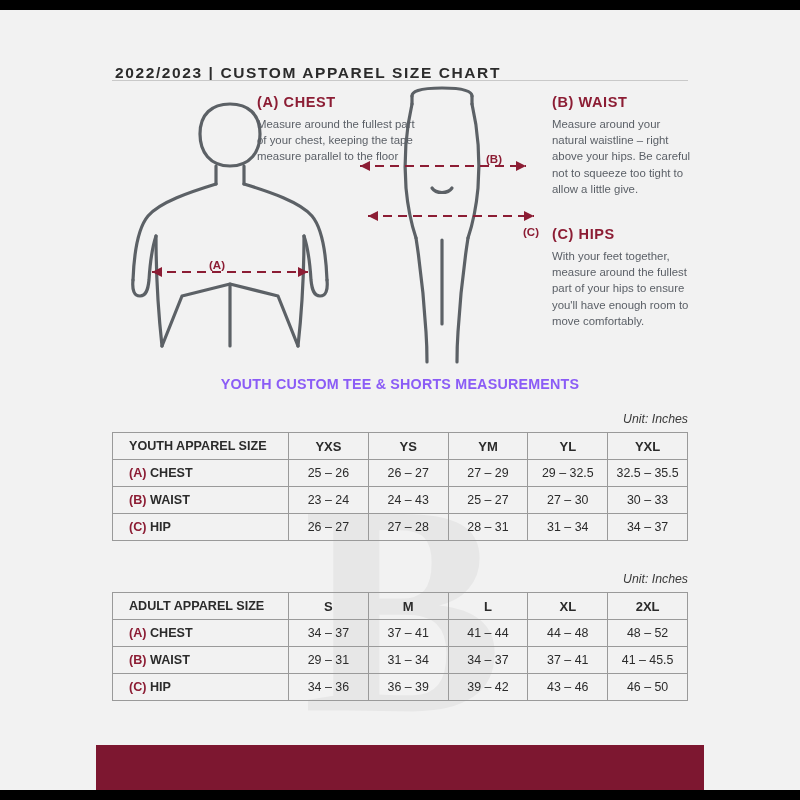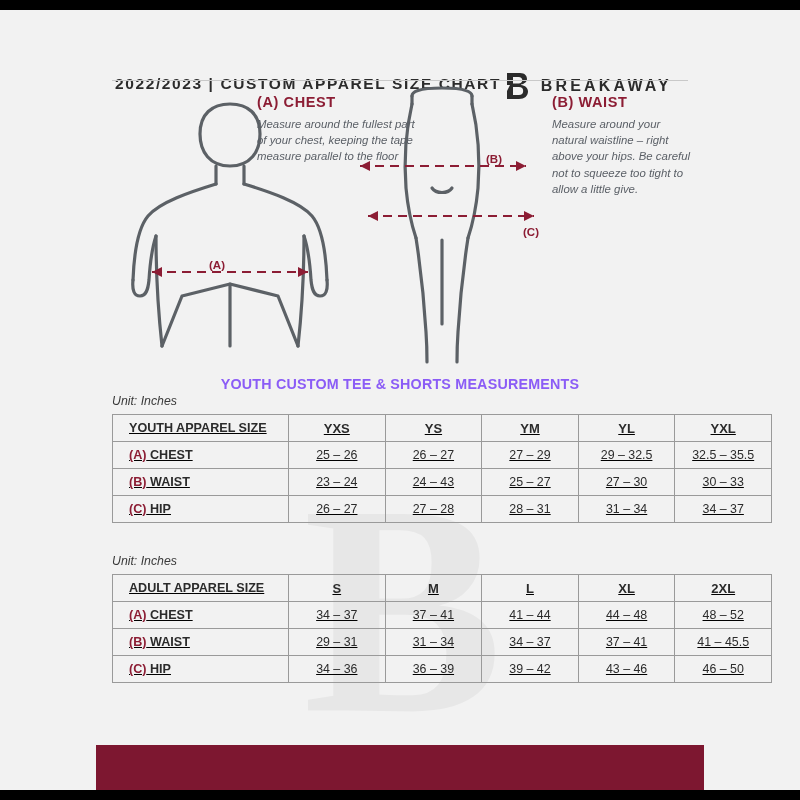--- a/index.html
+++ b/index.html
@@ -33,21 +33,21 @@
     font-family: "Liberation Serif", serif;
     font-size: 300px;
     font-weight: bold;
     color: rgba(0,0,0,0.045);
     letter-spacing: -6px;
     user-select: none;
   }
   
   .header {
     position: absolute;
-    left: 0; top: 35px;
+    left: 0; top: 24px;
     width: 784px;
     height: 50px;
   }
   .header-title {
     position: absolute;
     left: 115px;
     top: 30px;
     font-size: 15.5px;
     font-weight: bold;
     letter-spacing: 1.6px;
@@ -94,52 +94,50 @@
     margin: 0 0 6px 0;
     font-size: 14.5px;
     font-weight: bold;
     letter-spacing: 0.6px;
     color: #8c1d34;
   }
   .callout p {
     margin: 0;
     font-size: 11.4px;
     line-height: 1.42;
-    font-style: italic;
     color: #5a5f66;
   }
   #callout-chest { left: 145px; top: 10px; width: 160px; }
   #callout-waist { left: 440px; top: 10px; width: 145px; }
   #callout-hips  { left: 440px; top: 142px; width: 145px; }
 
   
   .table-block { position: absolute; left: 112px; width: 576px; }
   #block-youth { top: 366px; }
   #block-adult { top: 542px; }
 
   .tbl-title {
     text-align: center;
     font-size: 14.3px;
     font-weight: bold;
     color: #8b5cf6;
     letter-spacing: 0.2px;
   }
   .tbl-unit {
-    text-align: left;
+    text-align: right;
     font-size: 12.3px;
     font-style: italic;
     color: #3a3a3a;
-    margin-top: 2px;
+    margin-top: 20px;
     margin-bottom: 6px;
   }
   table {
     border-collapse: collapse;
-    width: 660px;
+    width: 576px;
     table-layout: fixed;
-    text-decoration: underline;
   }
   table td, table th {
     border: 1px solid #9a9a9a;
     height: 26px;
     font-size: 12.4px;
     color: #2b2b2b;
     text-align: center;
     font-weight: normal;
     padding: 0;
   }
@@ -176,31 +174,20 @@
 <div id="page">
   <div class="strip-top"></div>
   <div class="strip-bottom"></div>
 
   <div class="sheet">
 
     <div class="watermark">B</div>
 
     <div class="header">
       <div class="header-title">2022/2023  |  CUSTOM APPAREL SIZE CHART</div>
-      <div class="brand">
-        <span class="brand-mark">
-          <svg width="26" height="30" viewBox="0 0 26 30">
-            <path d="M4 2 L17 2 C22 2 24 5 24 8 C24 11 21 13 18 13.6 L18 14 C22 14.6 25 16.8 25 20.5 C25 25 21.5 28 16 28 L4 28 Z" fill="#2b2b2b"></path>
-            <path d="M10 6 L10 12.6 L15.5 12.6 C18 12.6 19.3 11.2 19.3 9.3 C19.3 7.3 18 6 15.5 6 Z" fill="#f2f2f2"></path>
-            <path d="M10 16 L10 24 L15.8 24 C18.6 24 20.2 22.4 20.2 20 C20.2 17.6 18.6 16 15.8 16 Z" fill="#f2f2f2"></path>
-            <path d="M0 14 L7 14 L3 22 Z" fill="#f2f2f2"></path>
-          </svg>
-        </span>
-        <span class="brand-name">BREAKAWAY</span>
-      </div>
     </div>
     <div class="rule" id="rule-top"></div>
 
     <div class="illus">
 
       <svg class="figure-svg" width="576" height="282" viewBox="0 0 576 282">
         <g fill="none" stroke="#5c6166" stroke-width="3.2" stroke-linecap="round" stroke-linejoin="round">
 
           <path d="M88 50 C88 30 100 20 118 20 C136 20 148 30 148 50 C148 68 138 82 118 82 C98 82 88 68 88 50 Z"></path>
           <path d="M104 82 L104 100"></path>
@@ -249,20 +236,24 @@
       </svg>
 
       <div class="callout" id="callout-chest">
         <h3>(A) CHEST</h3>
         <p>Measure around the fullest part of your chest, keeping the tape measure parallel to the floor</p>
       </div>
       <div class="callout" id="callout-waist">
         <h3>(B) WAIST</h3>
         <p>Measure around your natural waistline – right above your hips. Be careful not to squeeze too tight to allow a little give.</p>
       </div>
+      <div class="callout" id="callout-hips">
+        <h3>(C) HIPS</h3>
+        <p>With your feet together, measure around the fullest part of your hips to ensure you'll have enough room to move comfortably.</p>
+      </div>
     </div>
 
     <div class="table-block" id="block-youth">
       <div class="tbl-title">YOUTH CUSTOM TEE &amp; SHORTS MEASUREMENTS</div>
       <div class="tbl-unit">Unit: Inches</div>
       <table>
         <colgroup>
           <col class="col-label">
             <col>
             <col>

